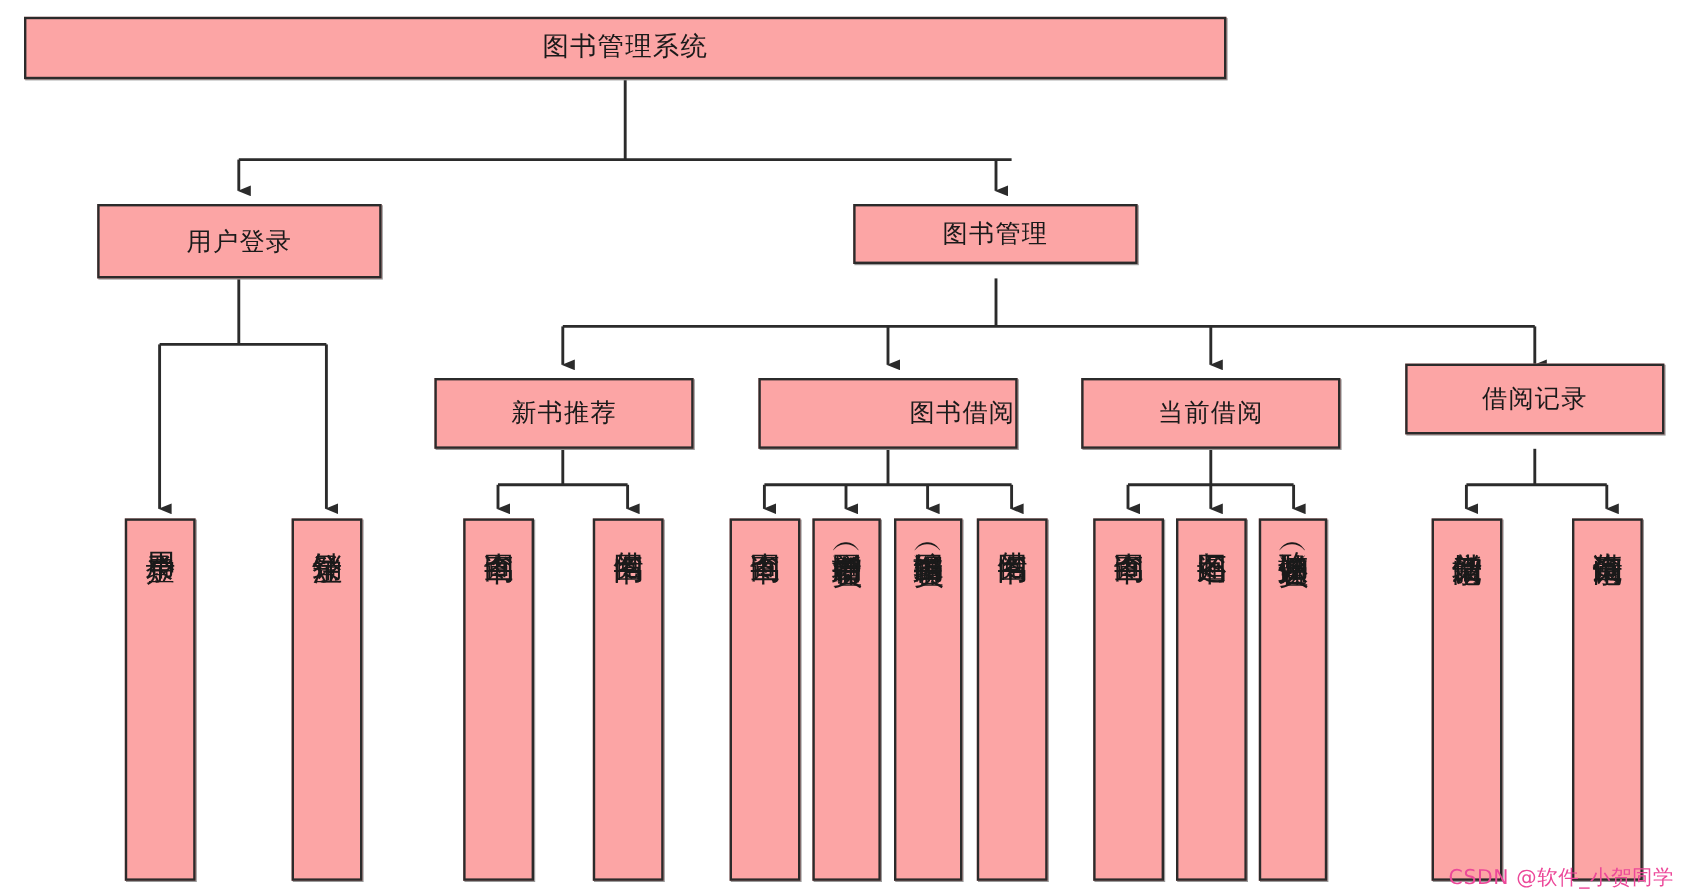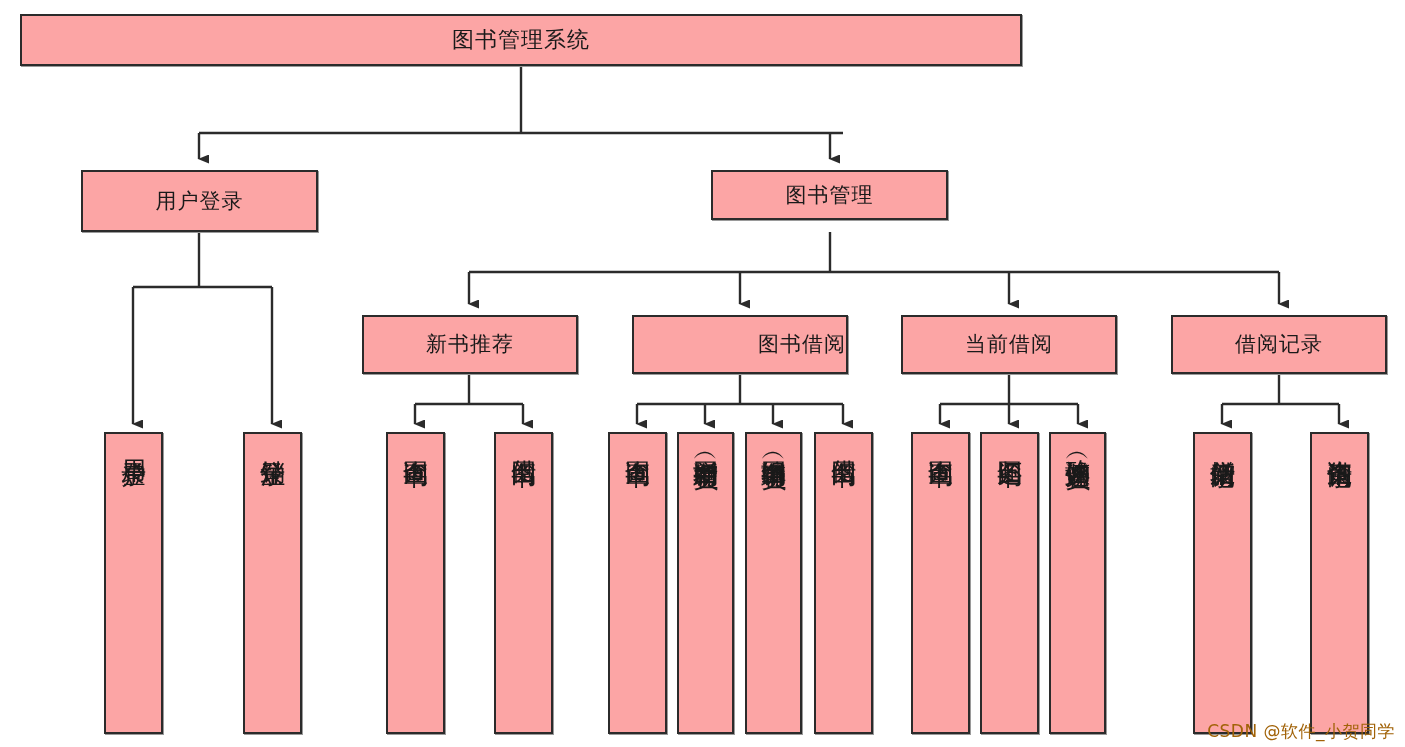--- a/index.html
+++ b/index.html
@@ -53,21 +53,21 @@
     font-size:25px;
     line-height:1.02;
     letter-spacing:1px;
     white-space:nowrap;
   }
   .watermark{
     position:absolute;
     right:10px;
     bottom:4px;
     font-size:17px;
-    color:#a16207;
+    color:#ec4899;
     letter-spacing:0.5px;
     z-index:5;
     white-space:nowrap;
   }
 </style>
 </head>
 <body>
 
 <div id="diagram">
 
@@ -134,21 +134,21 @@
 
   <div class="node h" style="left:362px;top:315px;width:216px;height:59px;">
     <span class="lbl">新书推荐</span>
   </div>
   <div class="node h" style="left:632px;top:315px;width:216px;height:59px;justify-content:flex-end;">
     <span class="lbl">图书借阅</span>
   </div>
   <div class="node h" style="left:901px;top:315px;width:216px;height:59px;">
     <span class="lbl">当前借阅</span>
   </div>
-  <div class="node h" style="left:1171px;top:315px;width:216px;height:59px;">
+  <div class="node h" style="left:1171px;top:303px;width:216px;height:59px;">
     <span class="lbl">借阅记录</span>
   </div>
 
   <div class="node v" style="left:104px;top:432px;width:59px;height:302px;">
     <span class="lbl">用户登录</span>
   </div>
   <div class="node v" style="left:243px;top:432px;width:59px;height:302px;">
     <span class="lbl">注销登录</span>
   </div>
 

